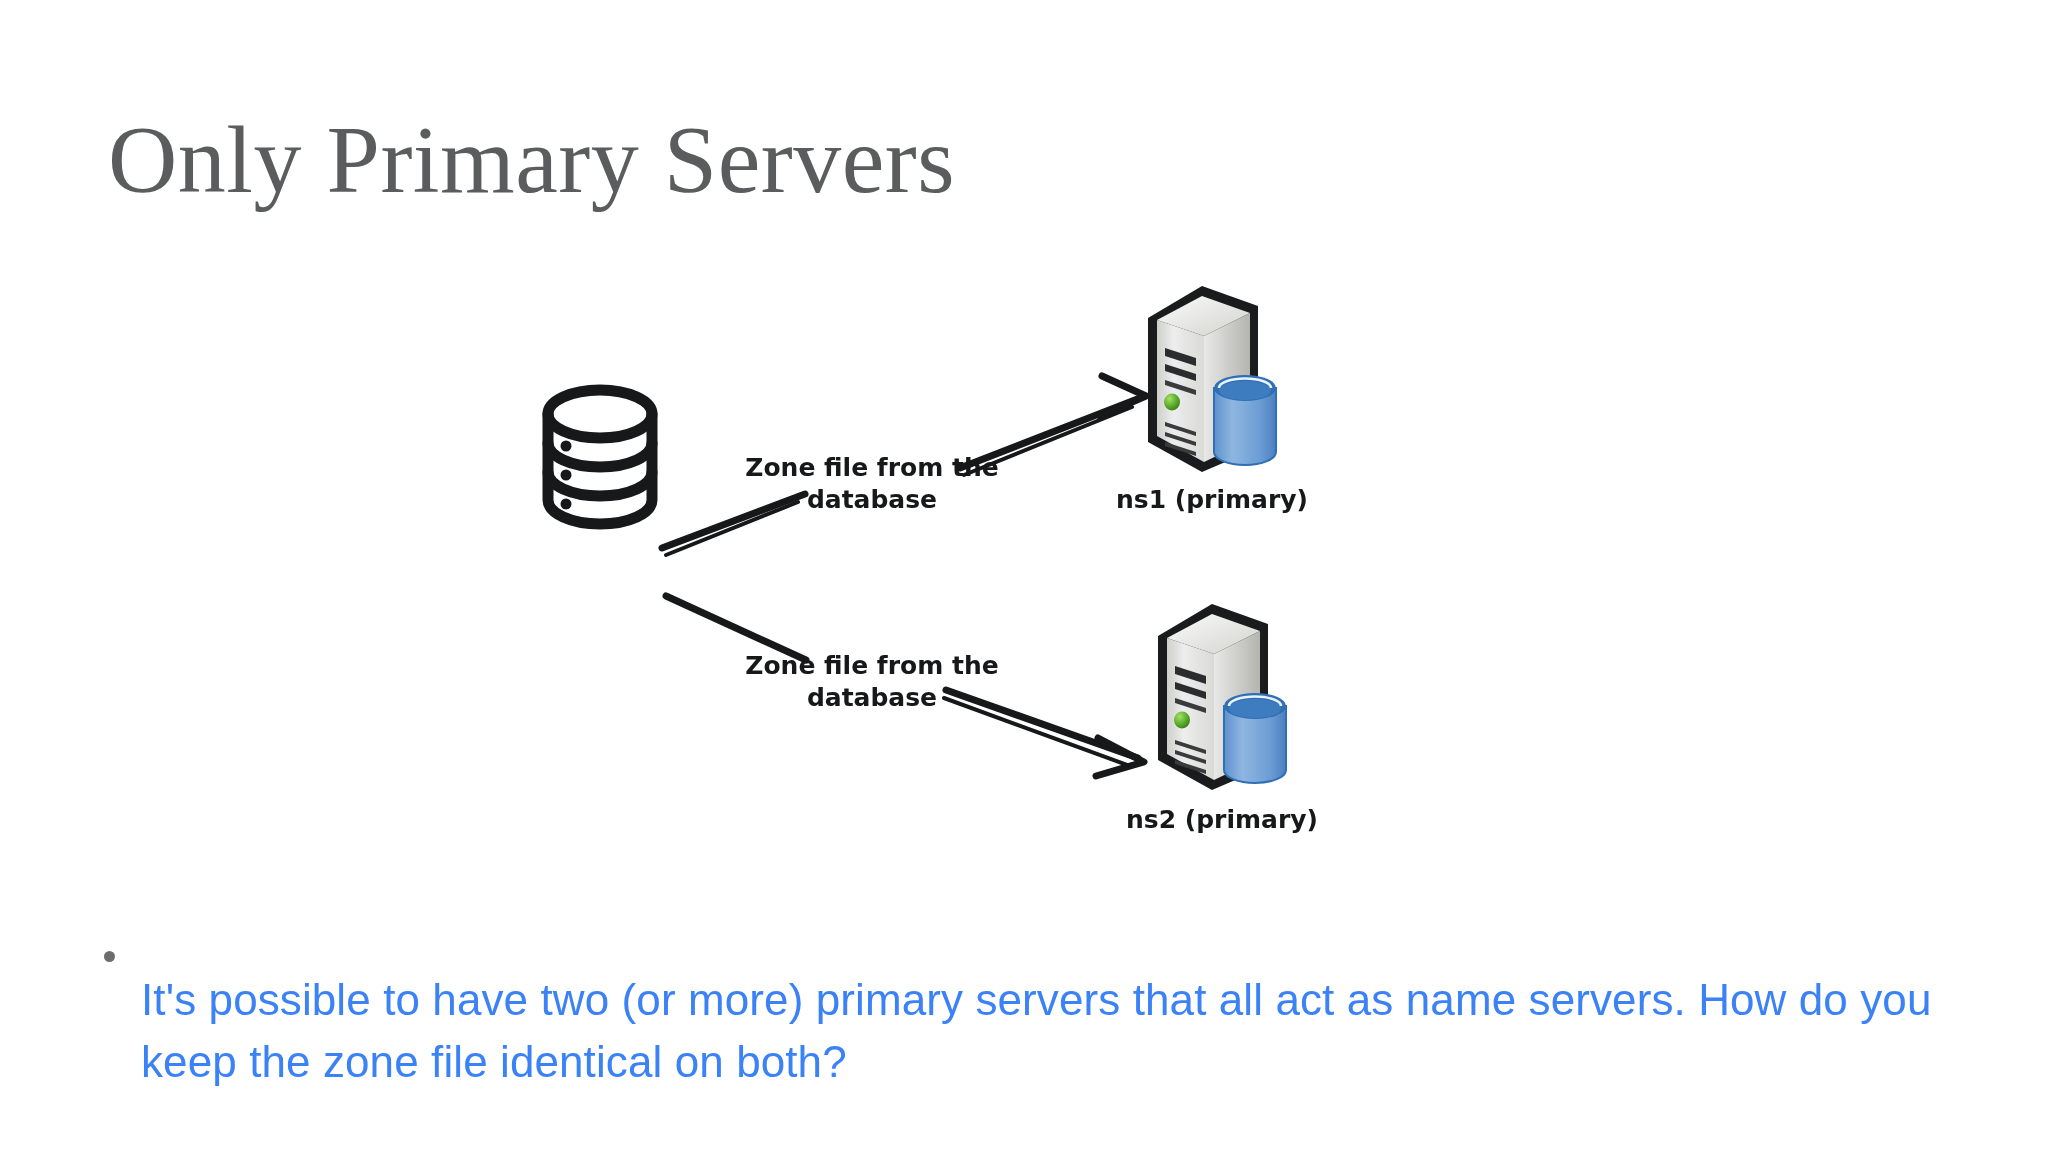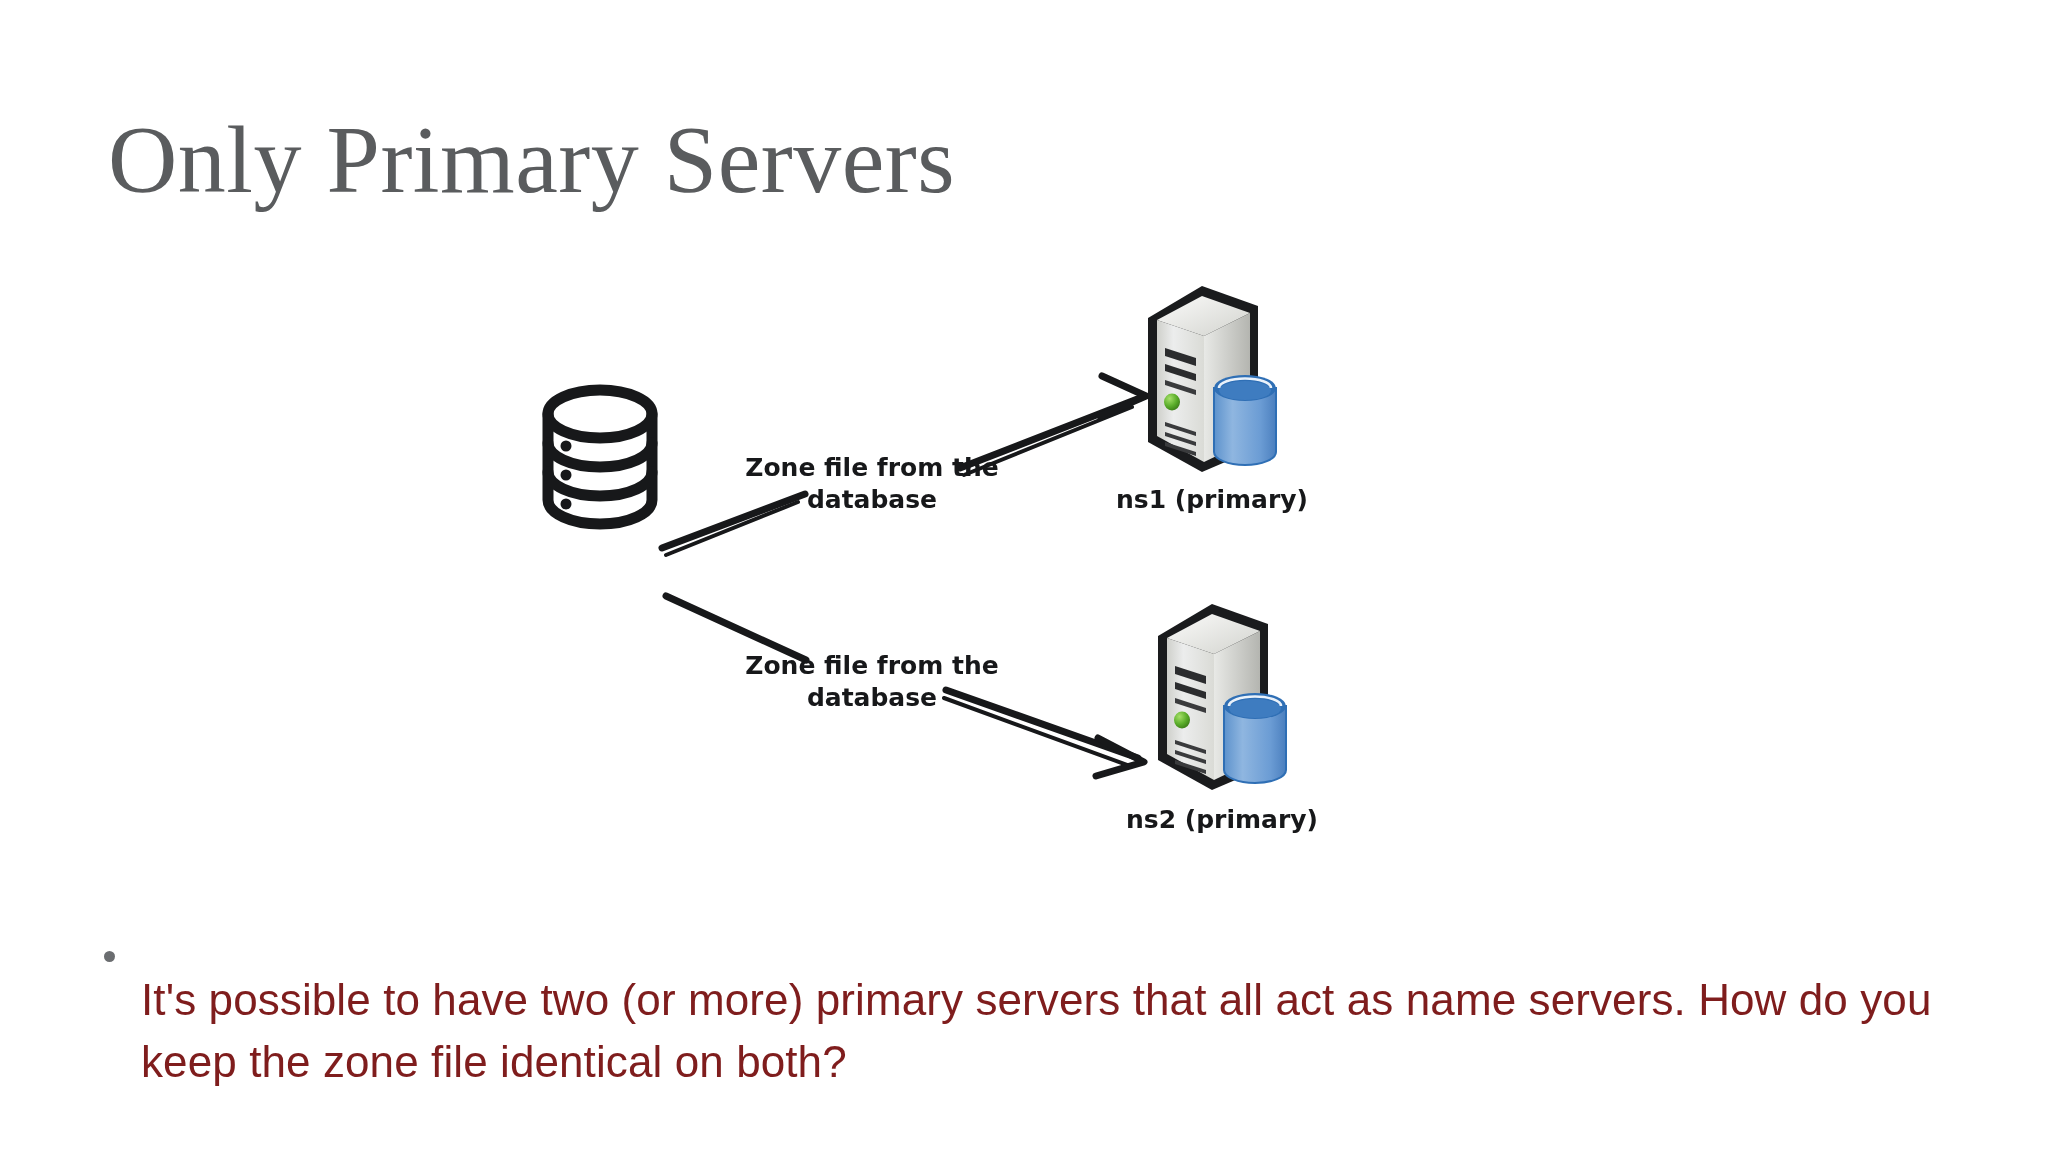--- a/index.html
+++ b/index.html
@@ -81,21 +81,21 @@
     border-radius: 50%;
     background: #6b6d70;
     margin-top: 26px;
   }
   .bullet-text {
     flex: 1 1 auto;
     font-family: "Liberation Sans", sans-serif;
     font-size: 44px;
     font-weight: 300;
     line-height: 1.42;
-    color: #7f1d1d;
+    color: #3b82f6;
     letter-spacing: 0.1px;
   }
 </style>
 </head>
 <body>
 
 <div class="slide">
 
   <h1 class="slide-title">Only Primary Servers</h1>
 

